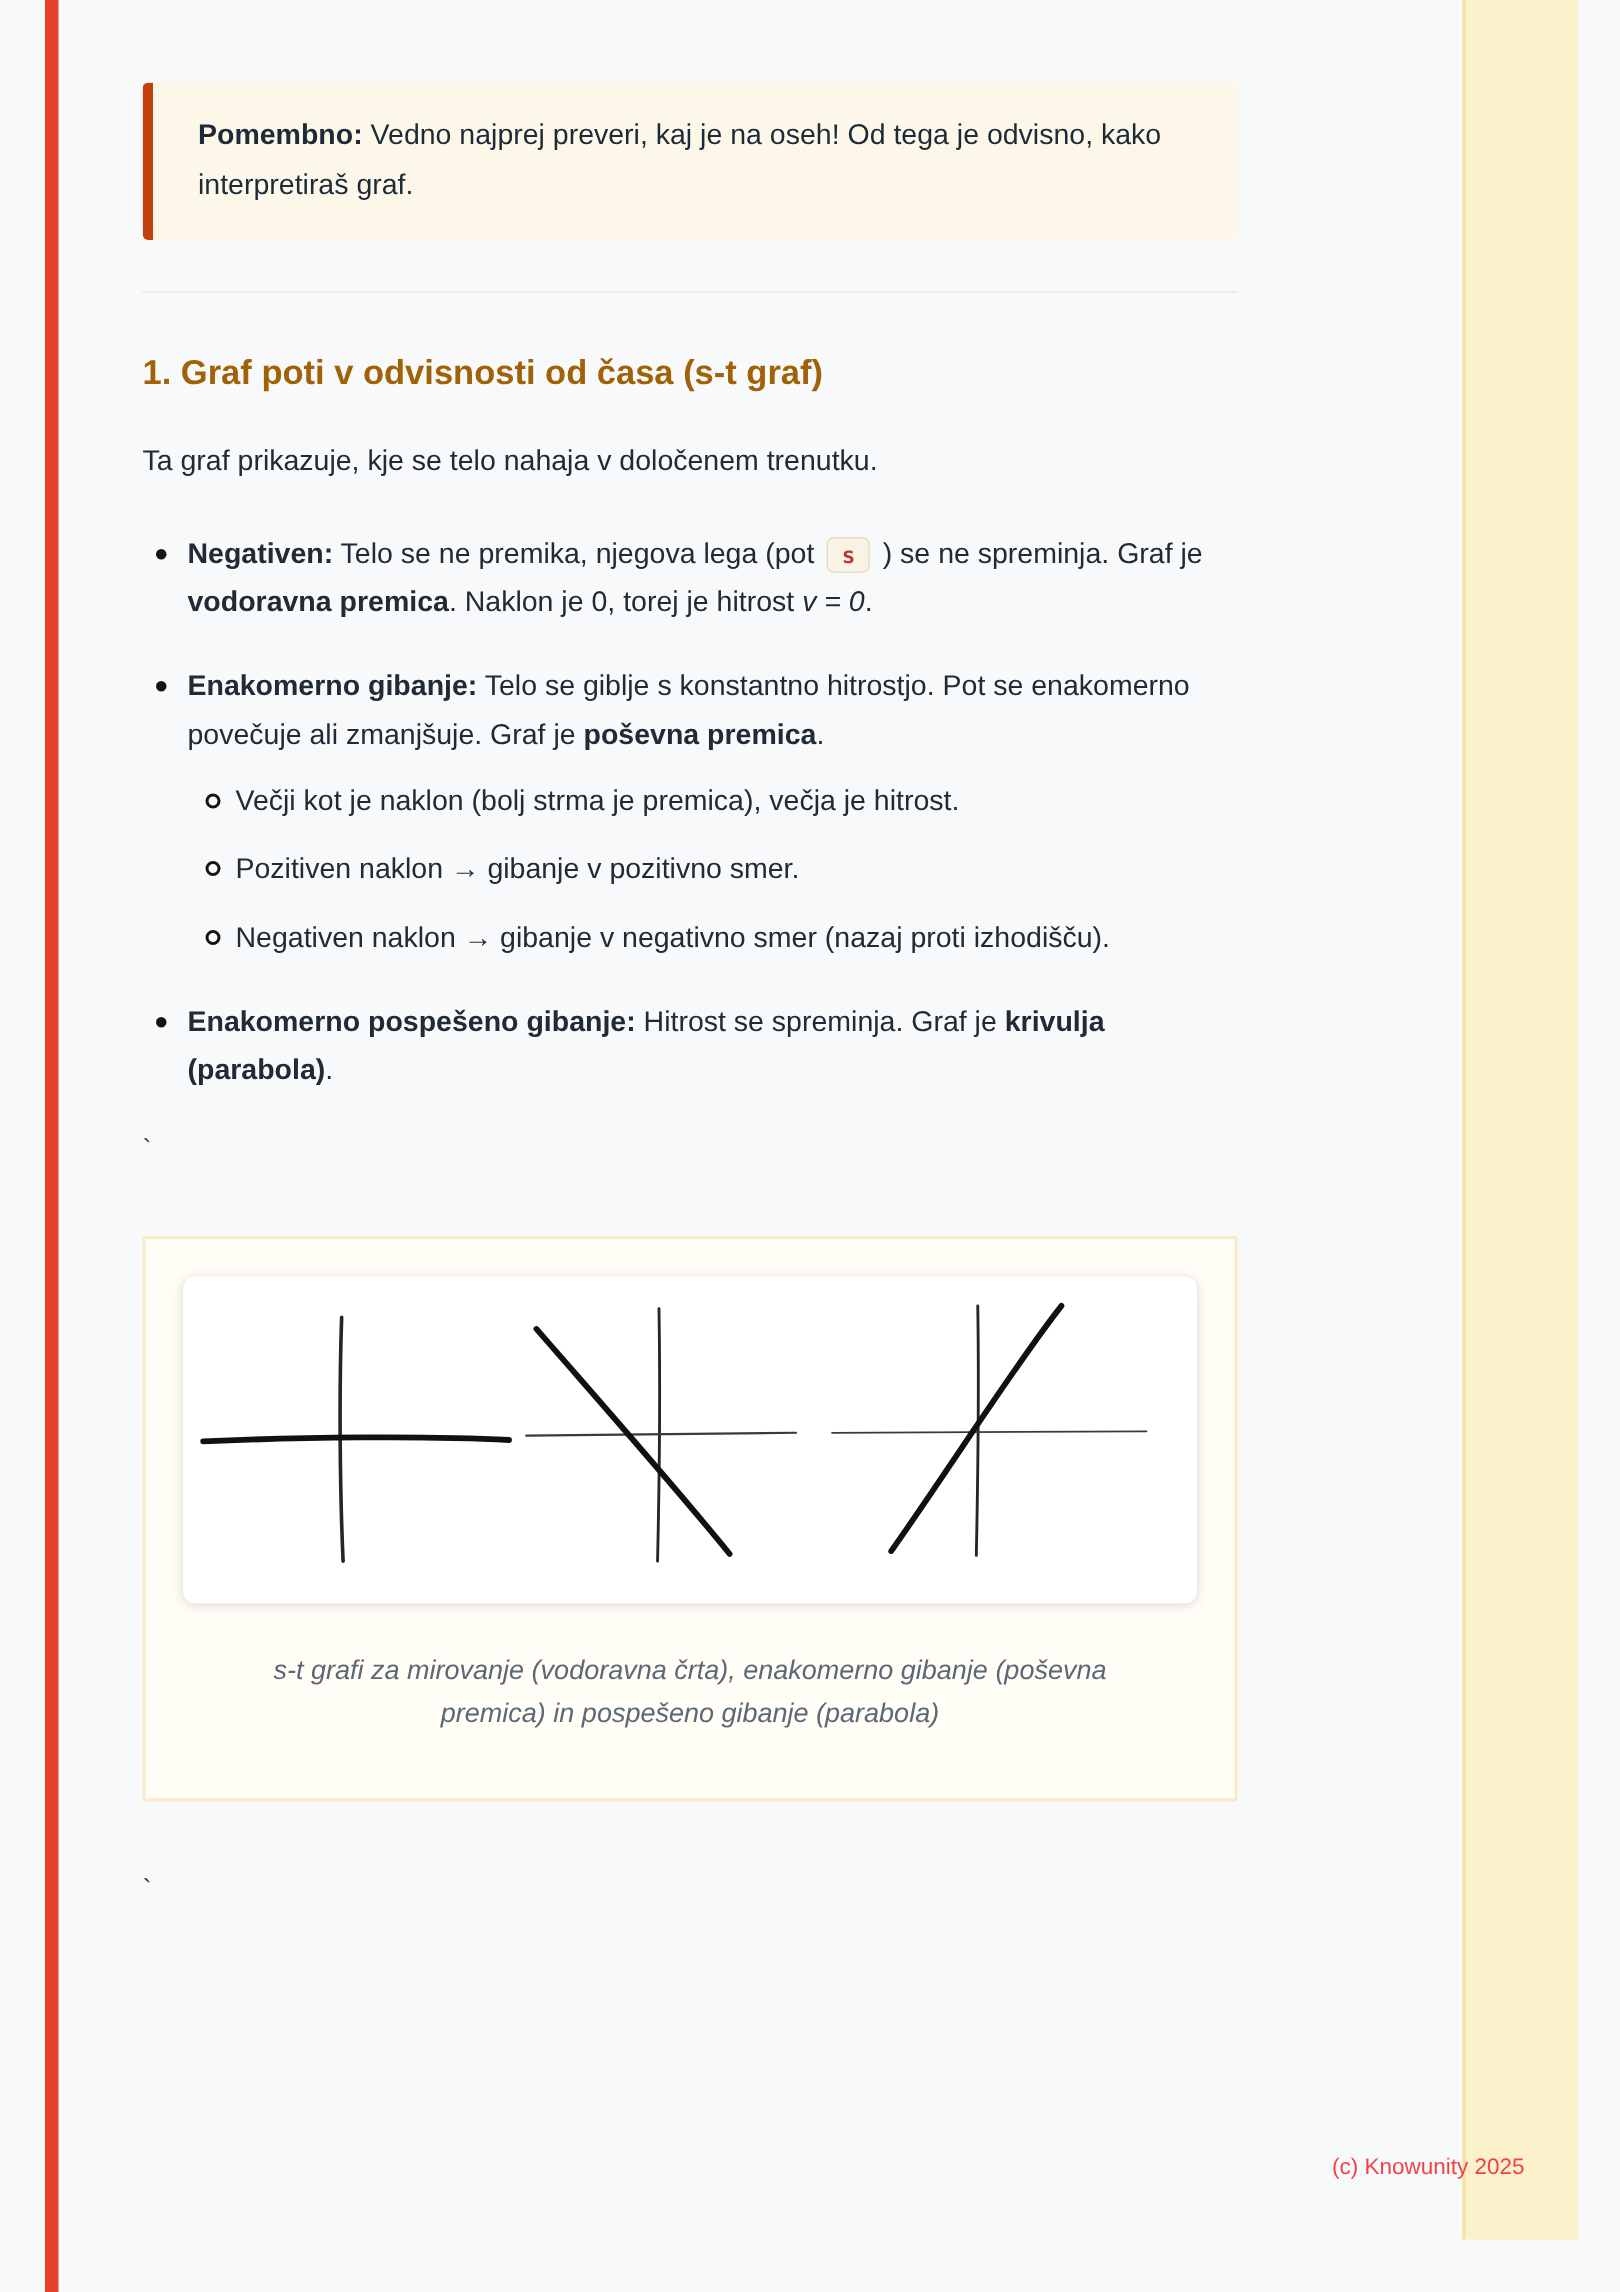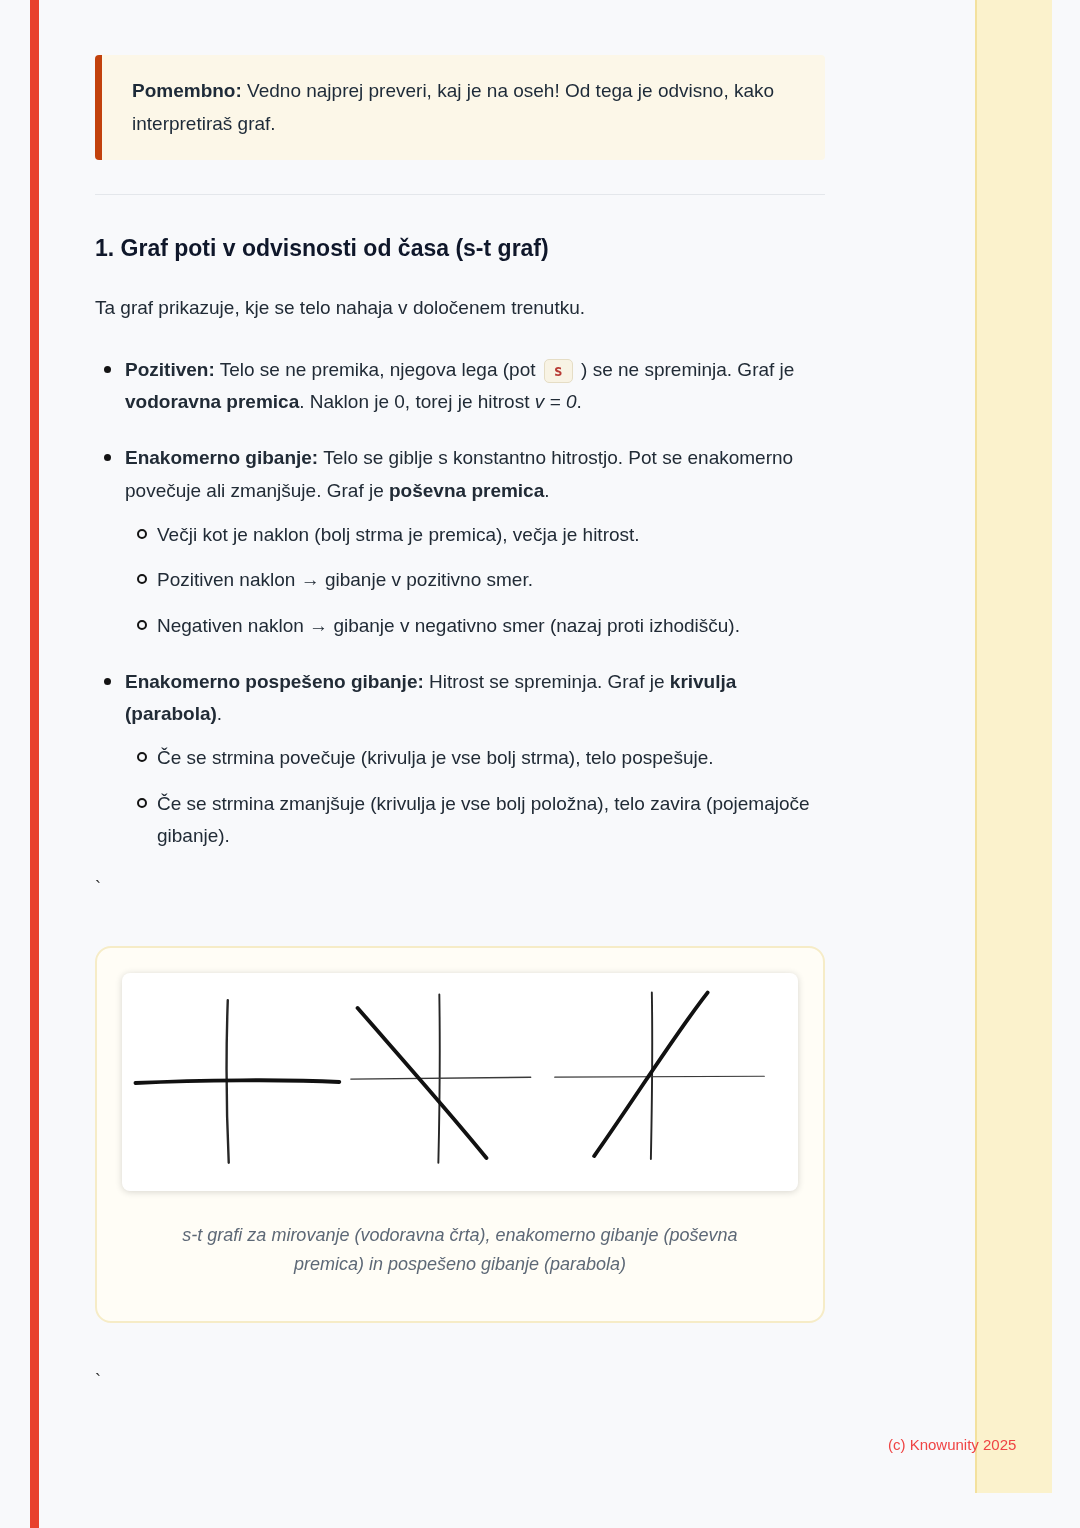--- a/index.html
+++ b/index.html
@@ -10,39 +10,39 @@
   .yellow-strip { position: absolute; left: 975px; top: 0; width: 75px; height: 1493px; background: #fbf2cc; border-left: 2px solid #f3e19e; }
 
   .content { position: absolute; left: 95px; top: 0; width: 730px; }
 
   .callout { margin-top: 55px; background: #fcf7e8; border-left: 7px solid #c2410c; border-radius: 4px; padding: 19px 30px; font-size: 19px; line-height: 1.75; color: #1d2a38; }
   .callout p { margin: 0; }
 
   .divider { border: none; border-top: 1px solid #e4e7eb; margin: 34px 0 0 0; }
 
   .main-title { margin: 42px 0 0 0; font-size: 29px; font-weight: bold; color: #f5b30d; }
-  .sub-title { margin: 40px 0 0 0; font-size: 23px; font-weight: bold; color: #0f172a; }
+  .sub-title { margin: 40px 0 0 0; font-size: 23px; font-weight: bold; color: #a16207; }
   .intro { margin: 30px 0 0 0; font-size: 19px; line-height: 1.7; }
 
   .top-list { list-style: none; margin: 30px 0 0 0; padding: 0; }
   .top-item { position: relative; padding-left: 30px; margin-bottom: 24px; font-size: 19px; line-height: 1.7; }
   .top-item::before { content: ""; position: absolute; left: 9px; top: 12px; width: 7px; height: 7px; border-radius: 50%; background: #141414; }
 
   .sub-list { list-style: none; margin: 12px 0 0 0; padding: 0; }
   .sub-item { position: relative; padding-left: 32px; margin-bottom: 13px; font-size: 19px; line-height: 1.7; }
   .sub-item::before { content: ""; position: absolute; left: 12px; top: 10px; width: 6px; height: 6px; border-radius: 50%; border: 2px solid #141414; background: transparent; }
 
   .inline-code { display: inline-block; background: #f8f3e4; border: 1px solid #e5ddc5; border-radius: 5px; padding: 0 9px; margin: 0 3px; font-family: "DejaVu Sans Mono", monospace; font-size: 15px; font-weight: bold; color: #b73a34; line-height: 1.5; }
 
   .math { font-family: Liberation Sans, sans-serif; font-style: italic; }
 
   .tick { margin-top: 26px; font-size: 18px; color: #333; height: 22px; }
   .tick2 { margin-top: 48px; }
 
-  .figure-box { margin-top: 46px; border: 2px solid #f6ecc7; background: #fffdf6; border-radius: 16px; padding: 25px 25px 42px 25px; }
+  .figure-box { margin-top: 46px; border: 2px solid #f6ecc7; background: #fffdf6; border-radius: 0; padding: 25px 25px 42px 25px; }
   .figure-card { background: #ffffff; border-radius: 8px; box-shadow: 0 1px 7px rgba(0,0,0,0.16); height: 218px; overflow: hidden; }
   .figure-card svg { display: block; width: 100%; height: 100%; }
   .figure-caption { margin: 30px auto 0 auto; max-width: 620px; text-align: center; font-style: italic; font-size: 18px; line-height: 1.6; color: #5d6876; }
 
   .footer { position: absolute; left: 888px; top: 1436px; font-size: 15px; color: #ef4444; }
 </style>
 </head>
 <body>
 
 <div class="page">
@@ -57,35 +57,31 @@
 
     <hr class="divider">
 
 
     <h2 class="sub-title">1. Graf poti v odvisnosti od časa (s-t graf)</h2>
 
     <p class="intro">Ta graf prikazuje, kje se telo nahaja v določenem trenutku.</p>
 
     <ul class="top-list">
 
-      <li class="top-item"><strong>Pozitiven:</strong><span> Telo se ne premika, njegova lega (pot </span><code class="inline-code">s</code><span> ) se ne spreminja. Graf je </span><strong>vodoravna premica</strong><span>. Naklon je 0, torej je hitrost </span><em class="math">v = 0</em><span>.</span></li>
+      <li class="top-item"><strong>Negativen:</strong><span> Telo se ne premika, njegova lega (pot </span><code class="inline-code">s</code><span> ) se ne spreminja. Graf je </span><strong>vodoravna premica</strong><span>. Naklon je 0, torej je hitrost </span><em class="math">v = 0</em><span>.</span></li>
 
       <li class="top-item"><strong>Enakomerno gibanje:</strong><span> Telo se giblje s konstantno hitrostjo. Pot se enakomerno povečuje ali zmanjšuje. Graf je </span><strong>poševna premica</strong><span>.</span>
         <ul class="sub-list">
           <li class="sub-item">Večji kot je naklon (bolj strma je premica), večja je hitrost.</li>
           <li class="sub-item">Pozitiven naklon → gibanje v pozitivno smer.</li>
           <li class="sub-item">Negativen naklon → gibanje v negativno smer (nazaj proti izhodišču).</li>
         </ul>
       </li>
 
       <li class="top-item"><strong>Enakomerno pospešeno gibanje:</strong><span> Hitrost se spreminja. Graf je </span><strong>krivulja (parabola)</strong><span>.</span>
-        <ul class="sub-list">
-          <li class="sub-item">Če se strmina povečuje (krivulja je vse bolj strma), telo pospešuje.</li>
-          <li class="sub-item">Če se strmina zmanjšuje (krivulja je vse bolj položna), telo zavira (pojemajoče gibanje).</li>
-        </ul>
       </li>
 
     </ul>
 
     <div class="tick">`</div>
 
     <div class="figure-box">
       <div class="figure-card">
         <svg viewBox="0 0 703 218">
           <g>

